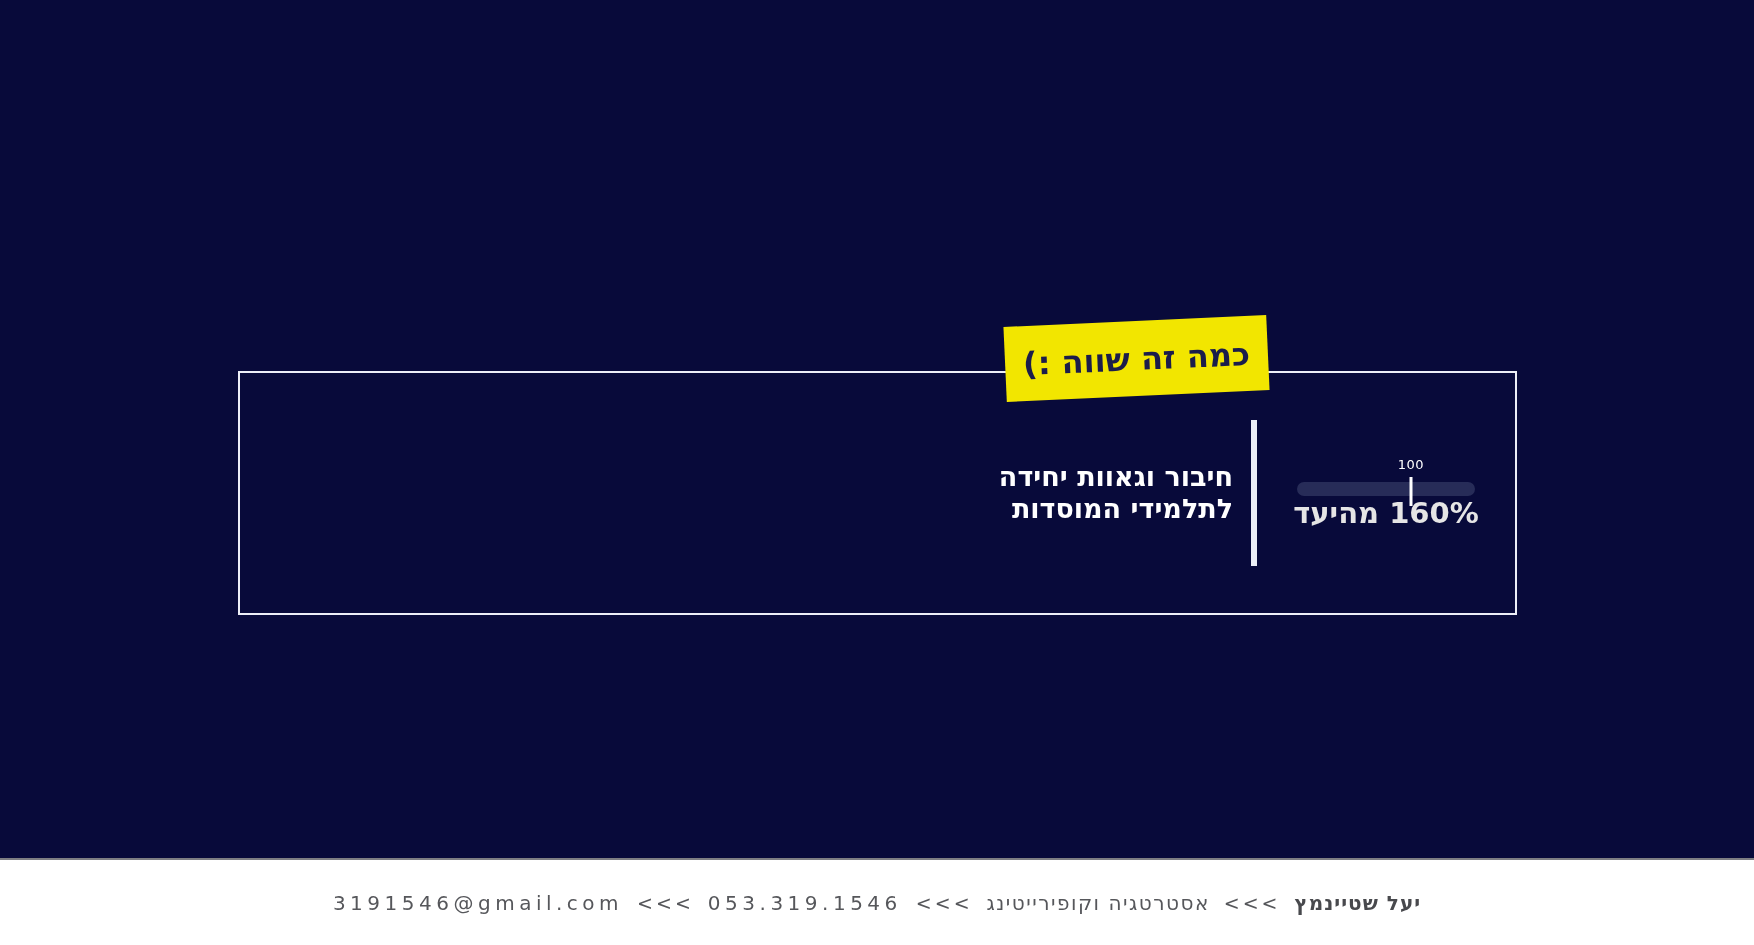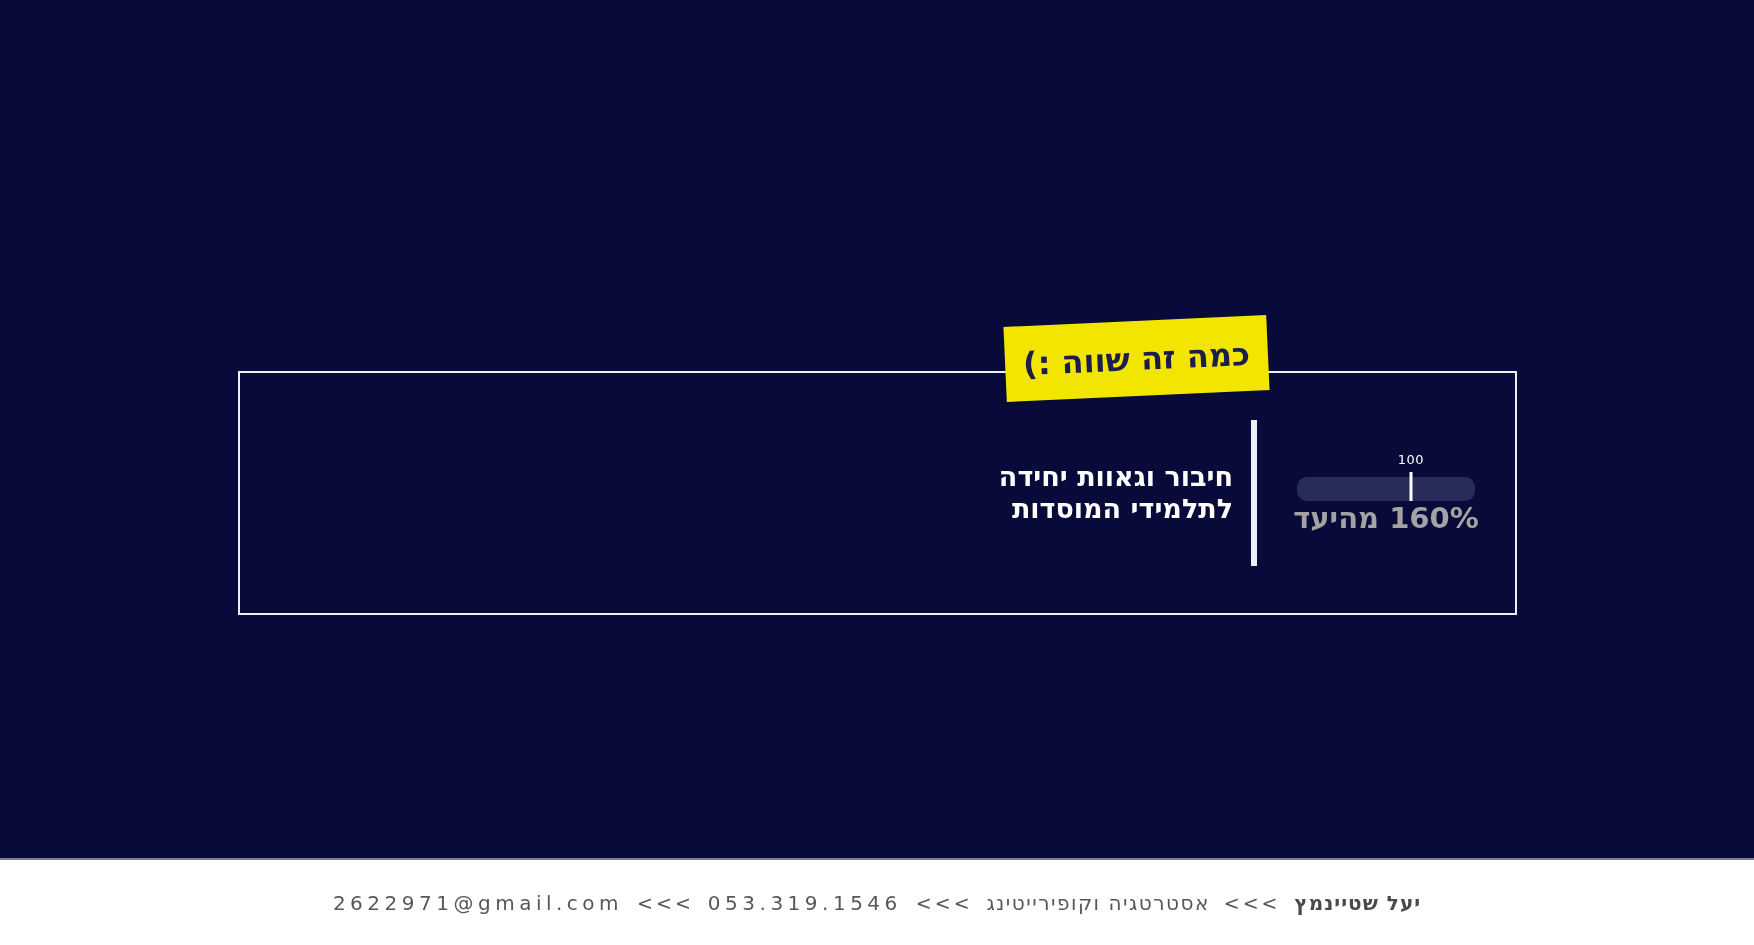--- a/index.html
+++ b/index.html
@@ -16,29 +16,29 @@
   }
   .col{display:flex;align-items:center;box-sizing:border-box;padding:0 18px;}
   .col-text{
     color:#fff;font-weight:bold;font-size:27px;line-height:1.18;
     text-align:right;white-space:pre-line;
   }
   .divider{flex:0 0 2px;width:2px;height:146px;align-self:center;background:var(--line,#edeff7);}
   
   .stat{flex:0 0 258px;display:flex;flex-direction:column;align-items:center;justify-content:center;}
   .gauge{
-    position:relative;width:178px;height:24px;margin-top:26px;
+    position:relative;width:178px;height:14px;margin-top:26px;
     background:var(--pill,#272c58);border-radius:10px;direction:ltr;
   }
   .tick{position:absolute;top:-5px;width:3px;height:29px;background:#fff;transform:translateX(-50%);}
   .tick-label{
     position:absolute;top:-25px;transform:translateX(-50%);
     color:#fff;font-size:13px;letter-spacing:.5px;font-weight:normal;
   }
-  .caption{color:#a3a3a3;font-weight:bold;font-size:29px;}
+  .caption{color:#e5e5e5;font-weight:bold;font-size:29px;}
   
   .badge{
     position:absolute;left:1005px;top:321px;width:263px;height:75px;
     background:var(--yellow,#f2e600);transform:rotate(-2.6deg);
     display:flex;align-items:center;justify-content:center;z-index:4;
   }
   .badge-text{color:var(--badge-ink,#1b1d4b);font-weight:bold;font-size:32px;}
   
   .footer{
     position:absolute;left:0;top:858px;width:1754px;height:87px;
@@ -85,17 +85,17 @@
   </div>
 
   <div class="footer">
     <div class="footer-inner">
       <span class="footer-name">יעל שטיינמץ</span>
       <span class="footer-sep">&lt;&lt;&lt;</span>
       <span>אסטרטגיה וקופירייטינג</span>
       <span class="footer-sep">&lt;&lt;&lt;</span>
       <span class="footer-ltr">053.319.1546</span>
       <span class="footer-sep">&lt;&lt;&lt;</span>
-      <span class="footer-ltr">2622971@gmail.com</span>
+      <span class="footer-ltr">3191546@gmail.com</span>
     </div>
   </div>
 
 </div>
 
 </body></html>

